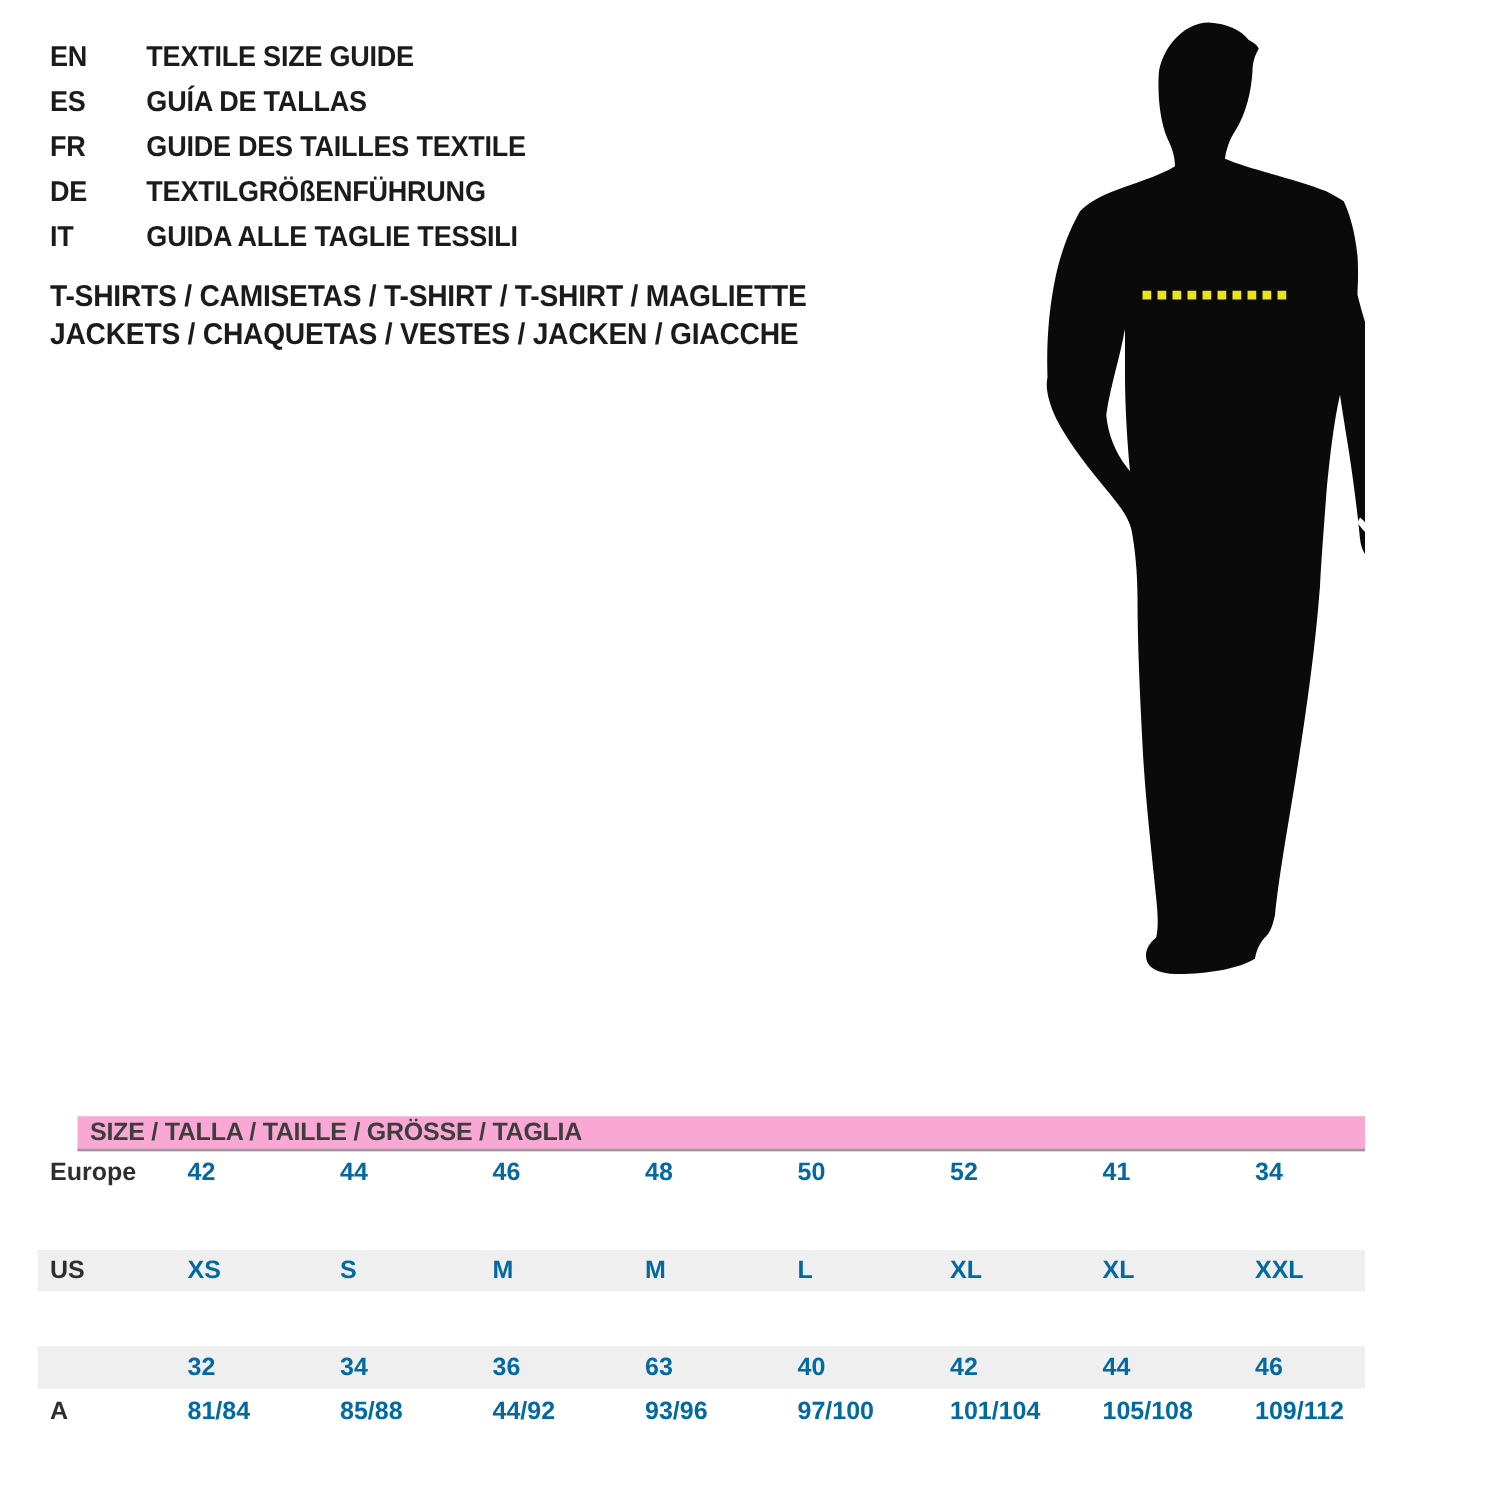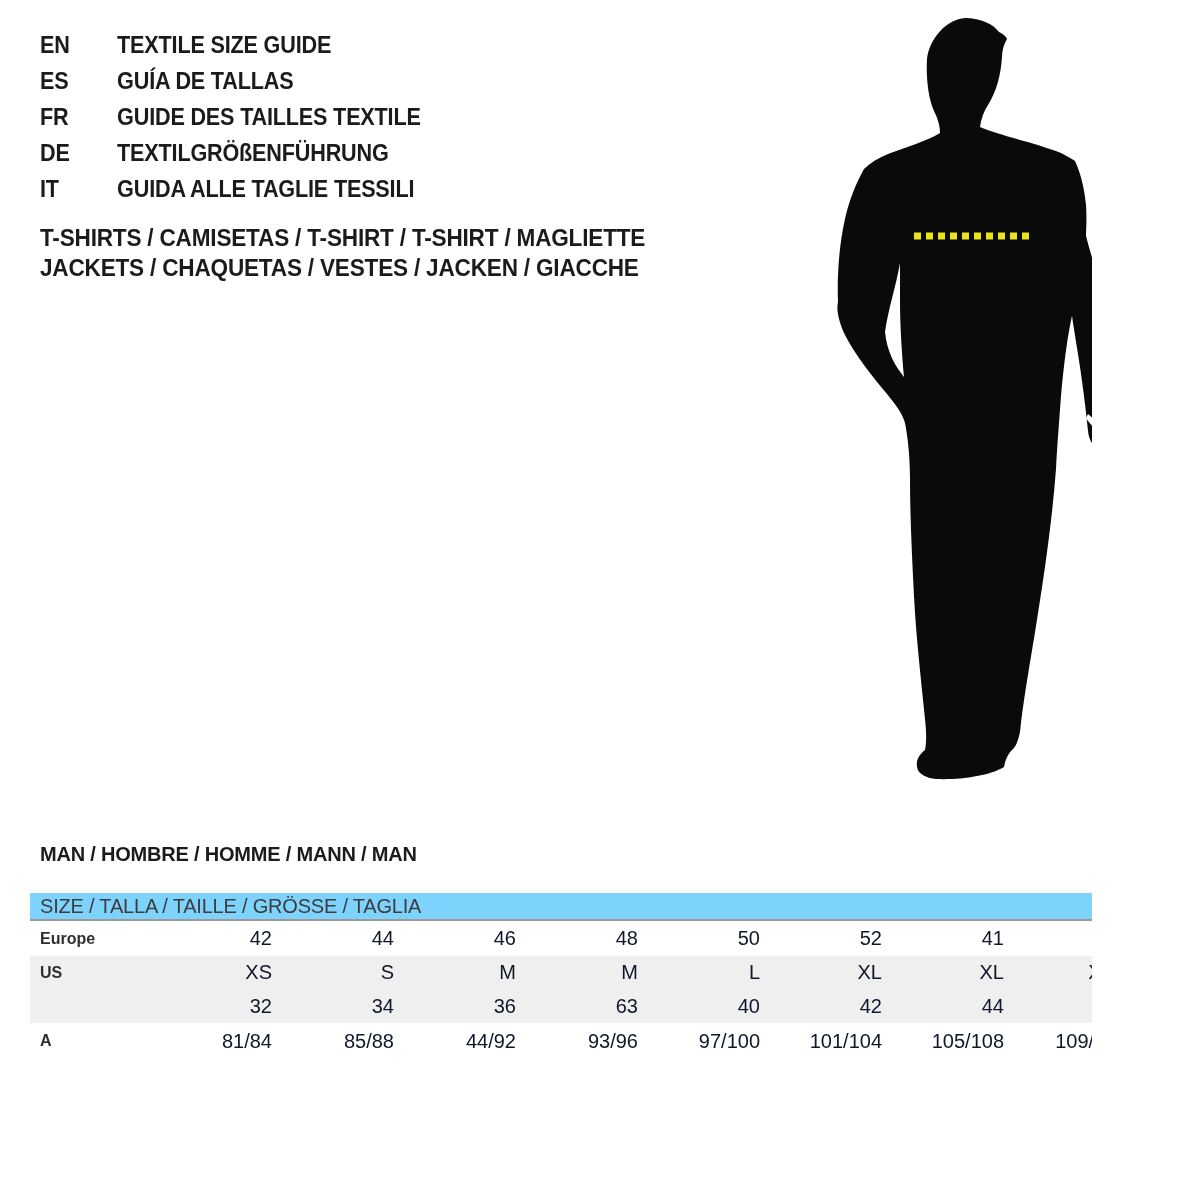--- a/index.html
+++ b/index.html
@@ -13,30 +13,30 @@
   .lang-code{width:82px;flex:0 0 82px;}
   
   .product-lines{position:absolute;left:40px;top:223px;transform:scaleX(.94);transform-origin:0 0;
     font-size:24px;font-weight:700;line-height:30px;letter-spacing:-.2px;white-space:nowrap;}
   
   .figure-svg{position:absolute;left:830px;top:10px;}
   
   .man-heading{position:absolute;left:40px;top:843px;font-size:20px;font-weight:700;letter-spacing:-.2px;}
   
   .size-table{position:absolute;left:30px;top:893px;width:1150px;}
-  .size-header{height:26px;background:#7dd3fc;border-bottom:2px solid #9a9a9a;line-height:27px;
-    padding-left:10px;font-size:20px;font-weight:400;color:#3d3d3d;letter-spacing:-.2px;}
+  .size-header{height:26px;background:#f9a8d4;border-bottom:2px solid #9a9a9a;line-height:27px;
+    padding-left:10px;font-size:20px;font-weight:700;color:#3d3d3d;letter-spacing:-.2px;margin-left:32px;}
   .trow{display:flex;align-items:center;}
   .row-europe{height:35px}
   .row-us{height:33px}
   .row-num{height:34px}
   .row-a{height:36px}
-  .shaded{background:#efefef;}
-  .tlabel{width:120px;flex:0 0 120px;padding-left:10px;box-sizing:border-box;font-size:16px;font-weight:700;color:#2e2e2e;}
-  .tcell{width:122px;flex:0 0 122px;text-align:right;font-size:20px;font-weight:400;color:#0f172a;}
+  .shaded{background:#efefef;margin-top:44px;}
+  .tlabel{width:120px;flex:0 0 120px;padding-left:10px;box-sizing:border-box;font-size:20px;font-weight:700;color:#2e2e2e;}
+  .tcell{width:122px;flex:0 0 122px;text-align:left;font-size:20px;font-weight:700;color:#0369a1;}
   
   .footnote{position:absolute;left:40px;top:1094px;font-size:20px;font-weight:700;letter-spacing:-.2px;}
 </style>
 </head>
 <body>
 
 <div class="canvas">
 
   <div class="lang-block">
     <div class="lang-row">
@@ -114,21 +114,20 @@
              C72,346 70,316 70,291 C70,278 70,265 70,253 Z"></path>
 
     <path fill="#ffffff" d="M258,404 C263,408 267,414 269,421 C264,418 259,413 256,408 Z"></path>
 
     <line x1="84" y1="226" x2="200" y2="226" stroke-width="7" stroke-dasharray="7 5" stroke="#e9e31a"></line>
 
     <line x1="263" y1="226" x2="289" y2="226" stroke-width="4" stroke-dasharray="5 5" stroke="#111111"></line>
     <text x="296" y="234" font-size="21" font-weight="bold" fill="#0d0d0d">A</text>
   </svg>
 
-  <div class="man-heading">MAN / HOMBRE / HOMME / MANN / MAN</div>
 
   <div class="size-table">
     <div class="size-header">SIZE / TALLA / TAILLE / GRÖSSE / TAGLIA</div>
 
     <div class="trow row-europe">
       <div class="tlabel">Europe</div>
       <div class="tcell">42</div>
       <div class="tcell">44</div>
       <div class="tcell">46</div>
       <div class="tcell">48</div>

